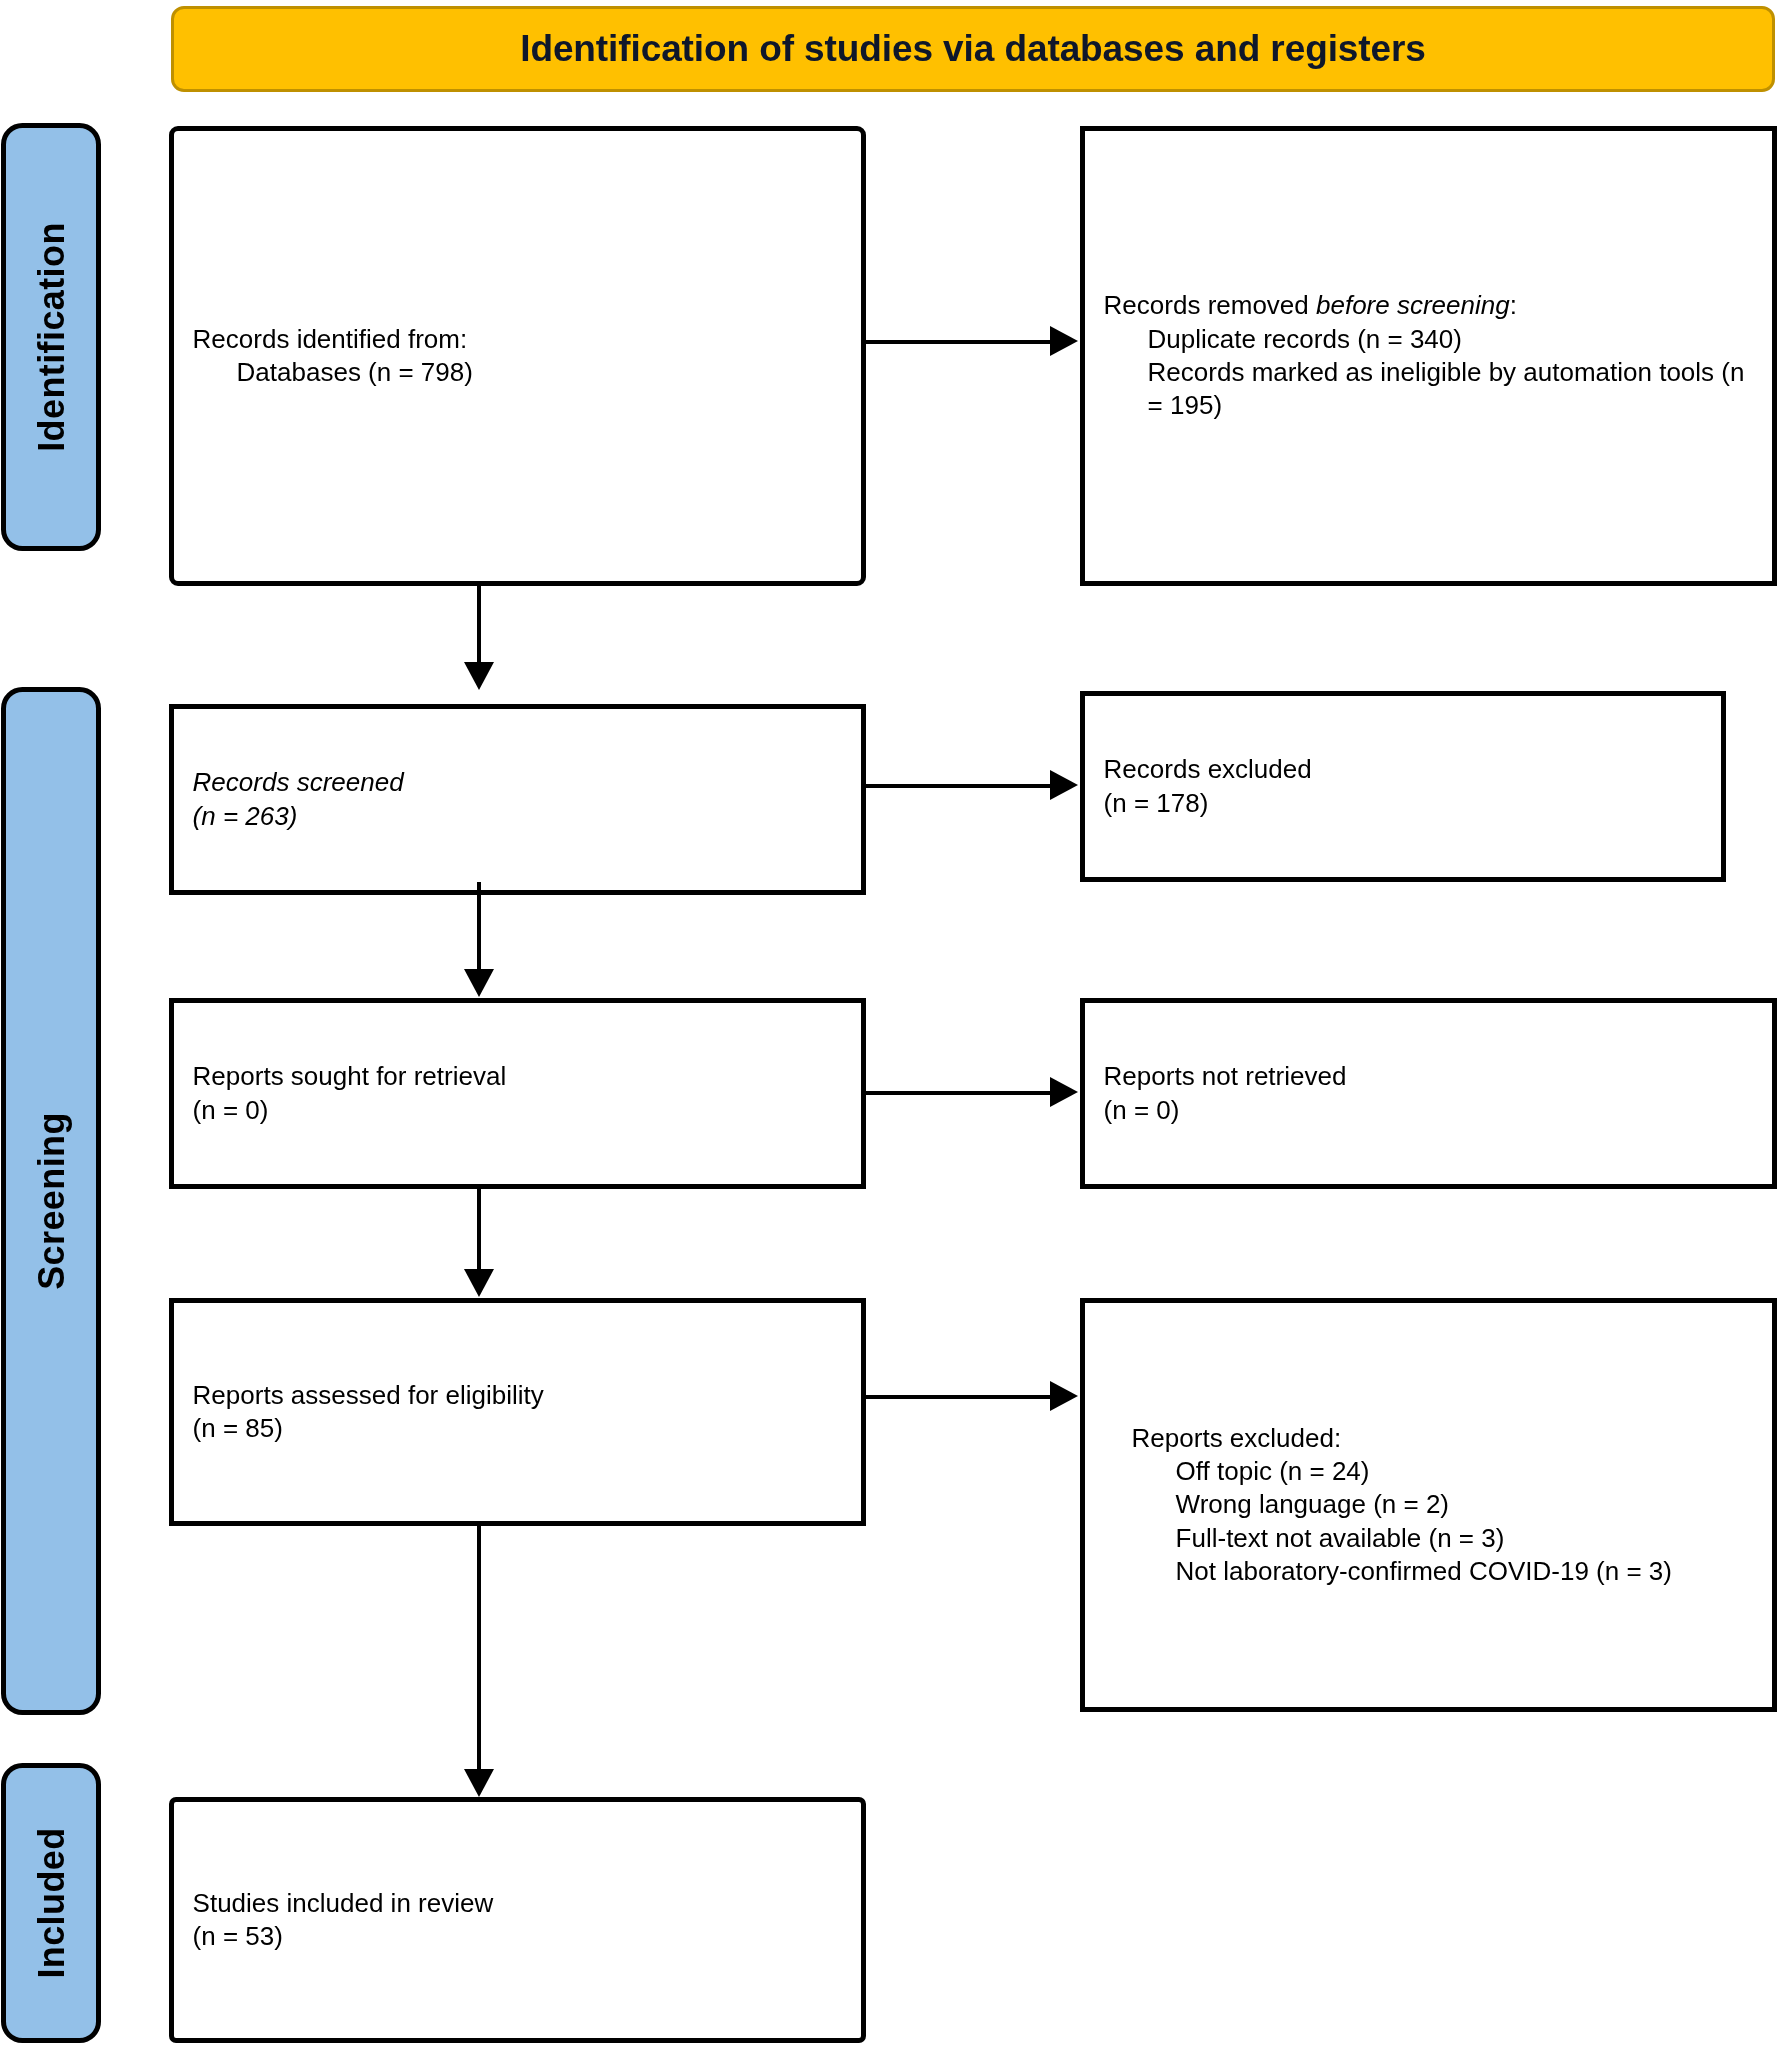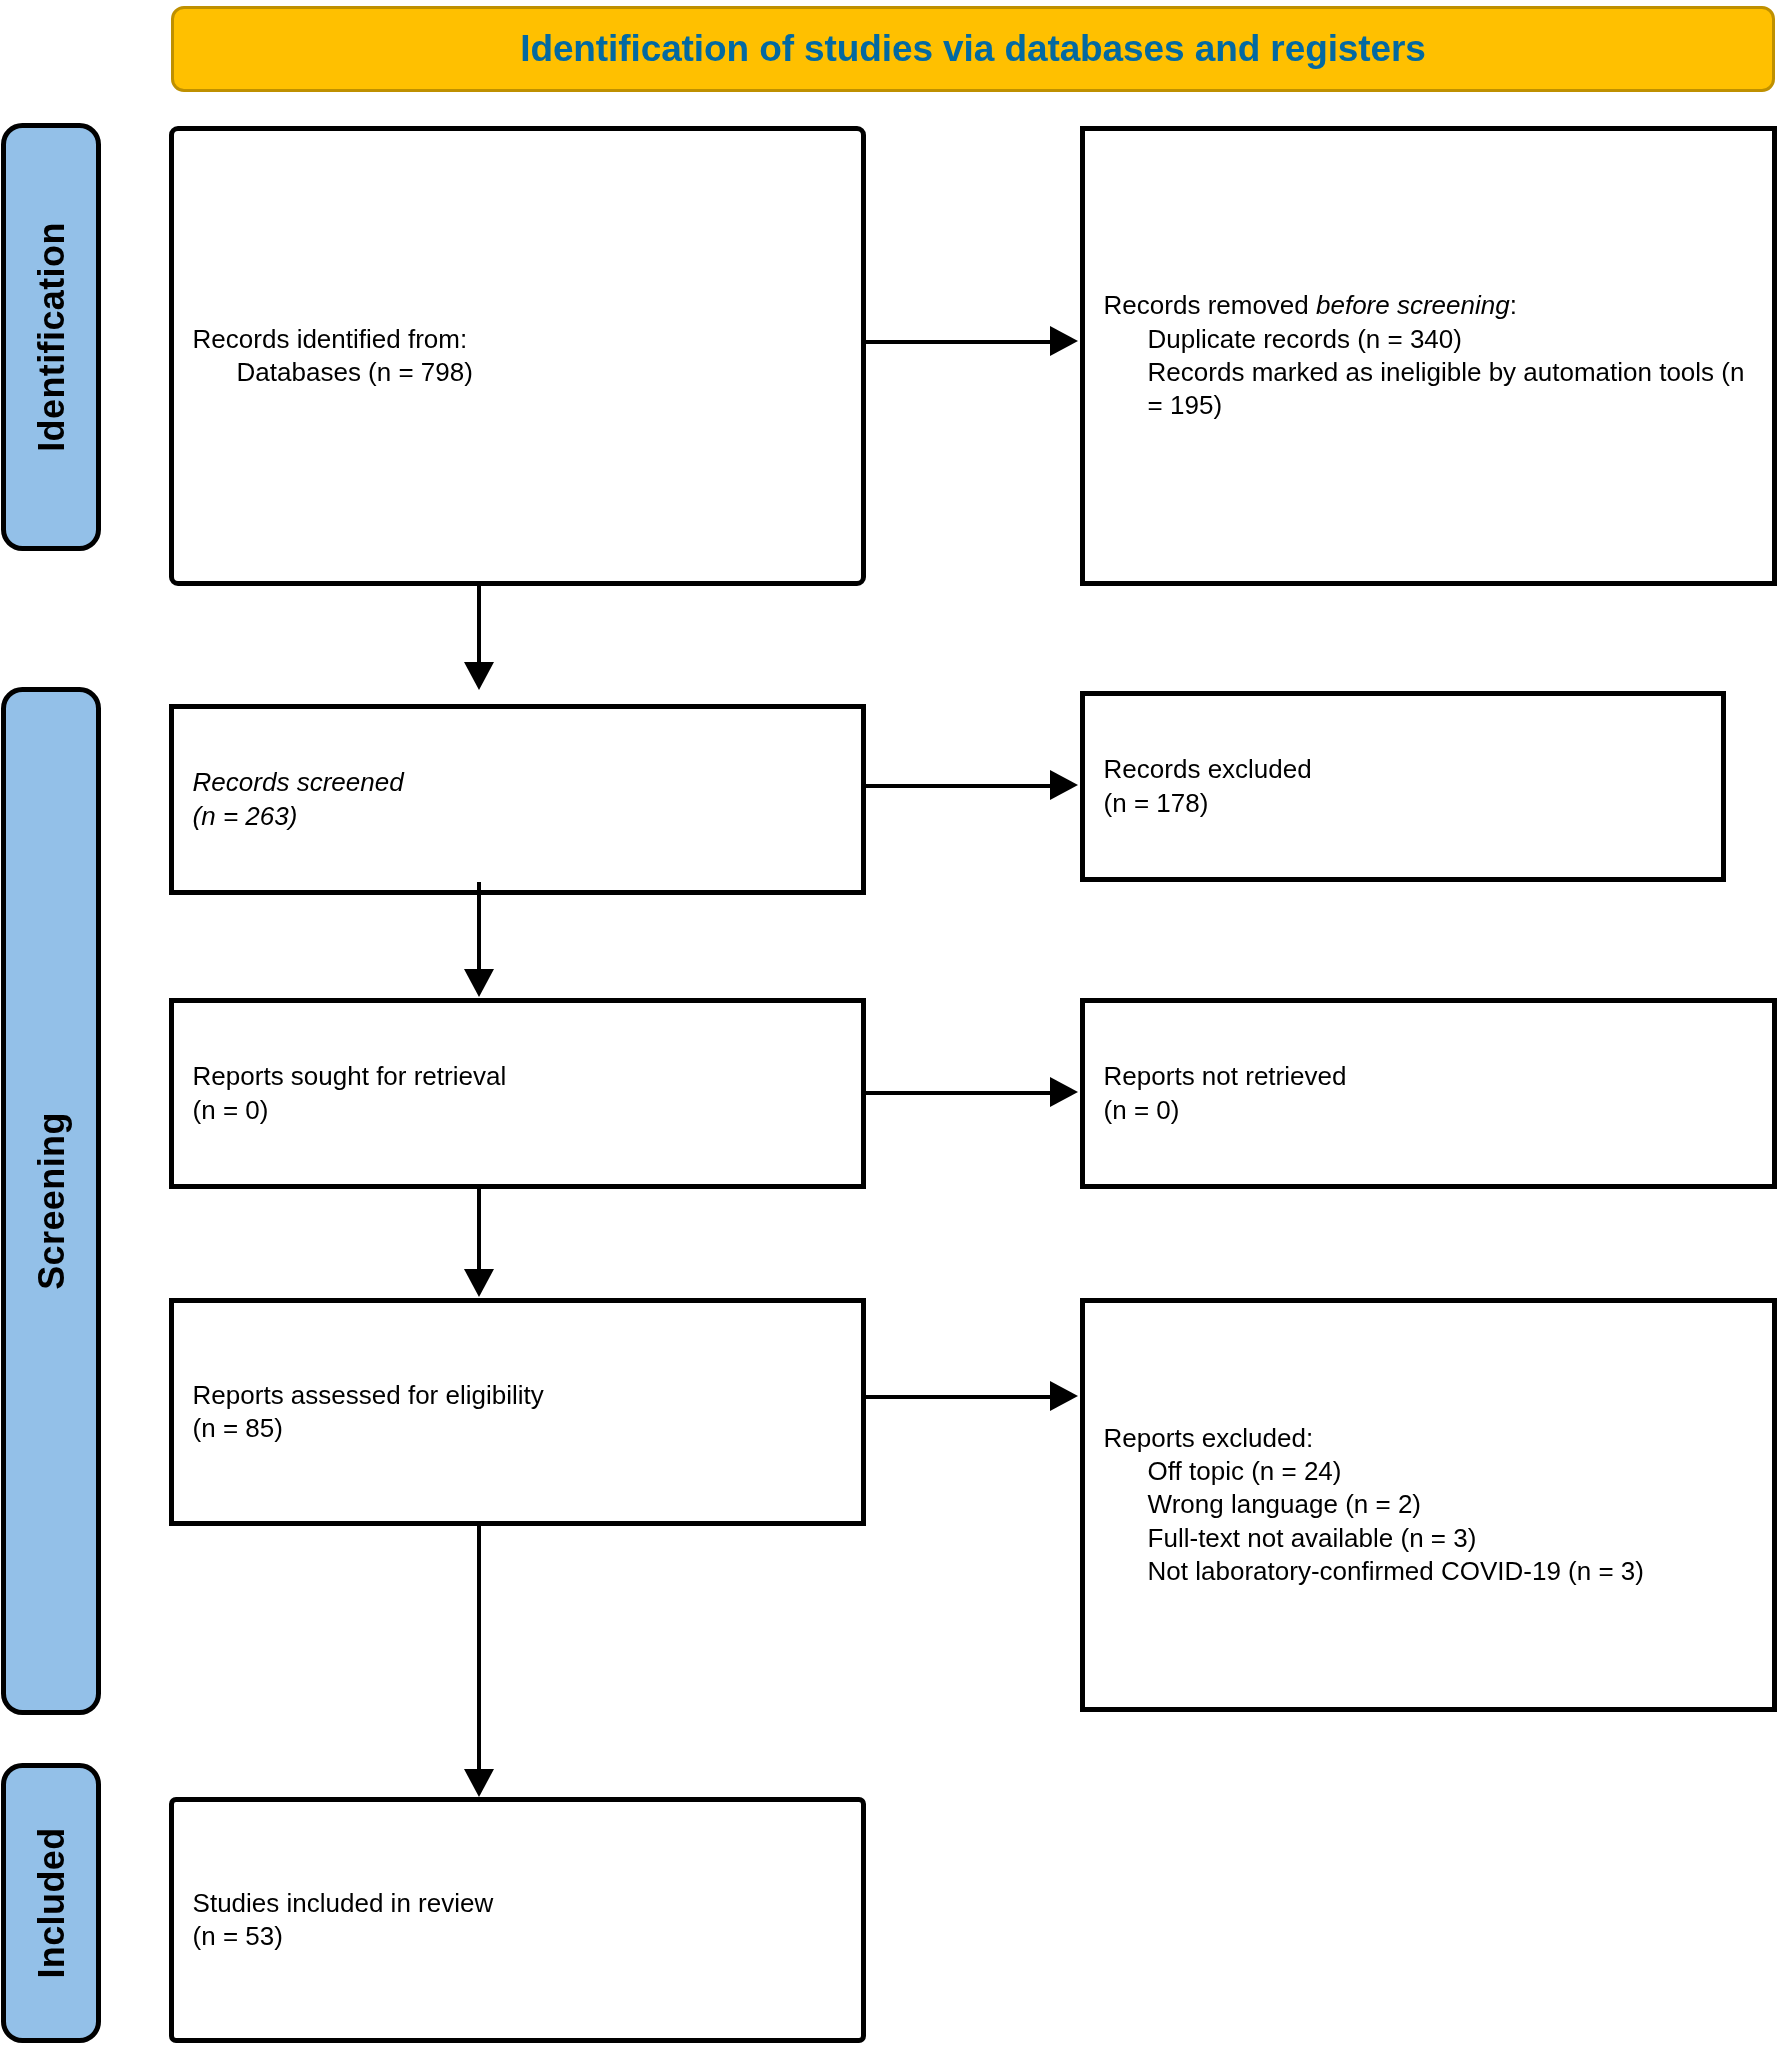--- a/index.html
+++ b/index.html
@@ -28,21 +28,21 @@
     border-radius: 13px;
     box-sizing: border-box;
     display: flex;
     align-items: center;
     justify-content: center;
   }
   #header-banner .banner-text {
     font-size: 37px;
     font-weight: bold;
     letter-spacing: -0.1px;
-    color: #0369a1;
+    color: #0f172a;
     text-align: center;
     white-space: nowrap;
   }
 
   
   .stage-pill {
     position: absolute;
     left: 1.4px;
     width: 100px;
     background: #93C0E8;
@@ -88,21 +88,21 @@
   #box-identified          { left: 169px; top: 126px;  width: 697px;  height: 460px; border-radius: 9px; }
   #box-screened            { left: 169px; top: 704px;  width: 697px;  height: 191px; font-style: italic; }
   #box-sought              { left: 169px; top: 998px; width: 697px;  height: 191px; }
   #box-assessed            { left: 169px; top: 1298px; width: 697px;  height: 228px; }
   #box-included            { left: 169px; top: 1797px; width: 697px;  height: 246px; border-radius: 7px; }
 
   
   #box-removed-before      { left: 1080px; top: 126px;  width: 697px; height: 460px; }
   #box-records-excluded    { left: 1080px; top: 691px;  width: 646px; height: 191px; }
   #box-not-retrieved       { left: 1080px; top: 998px; width: 697px; height: 191px; }
-  #box-reports-excluded    { left: 1080px; top: 1298px; width: 697px; height: 414px; }
+  #box-reports-excluded    { left: 1080px; top: 1298px; width: 697px; height: 414px; padding-left: 28px; }
 
   
   .arrow-v {
     position: absolute;
     width: 43px;
   }
   .arrow-v .shaft {
     position: absolute;
     left: 19px;
     top: 0;

